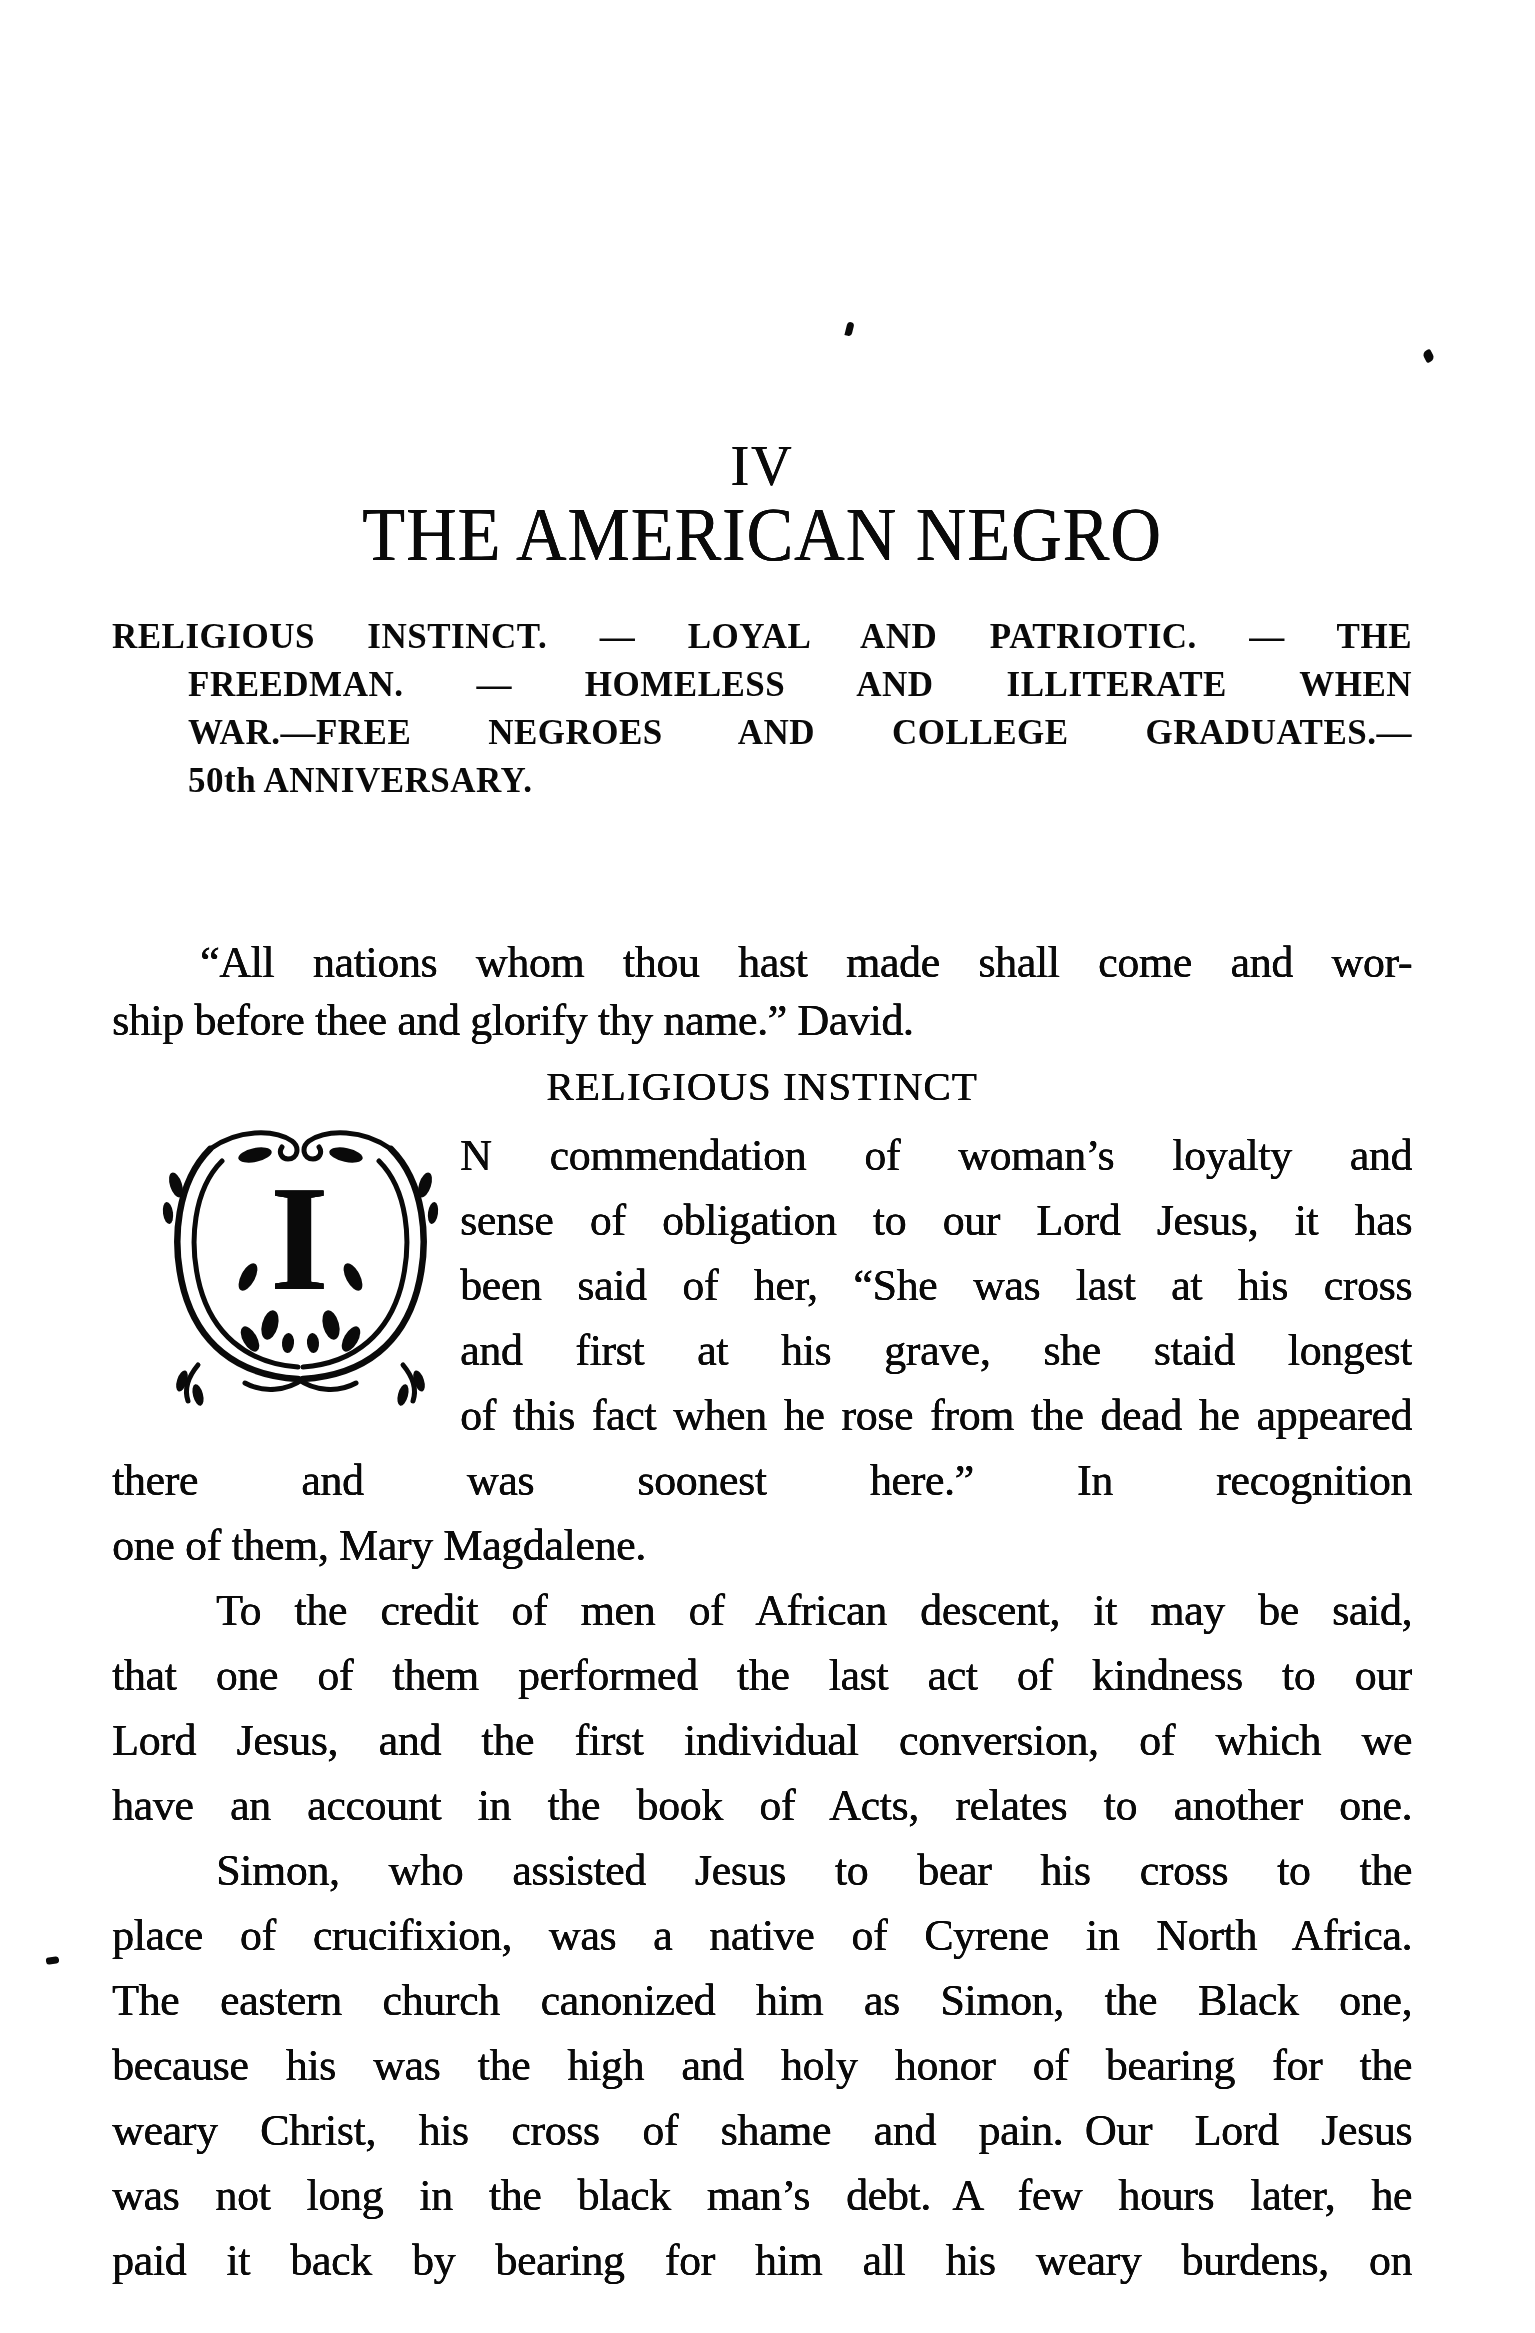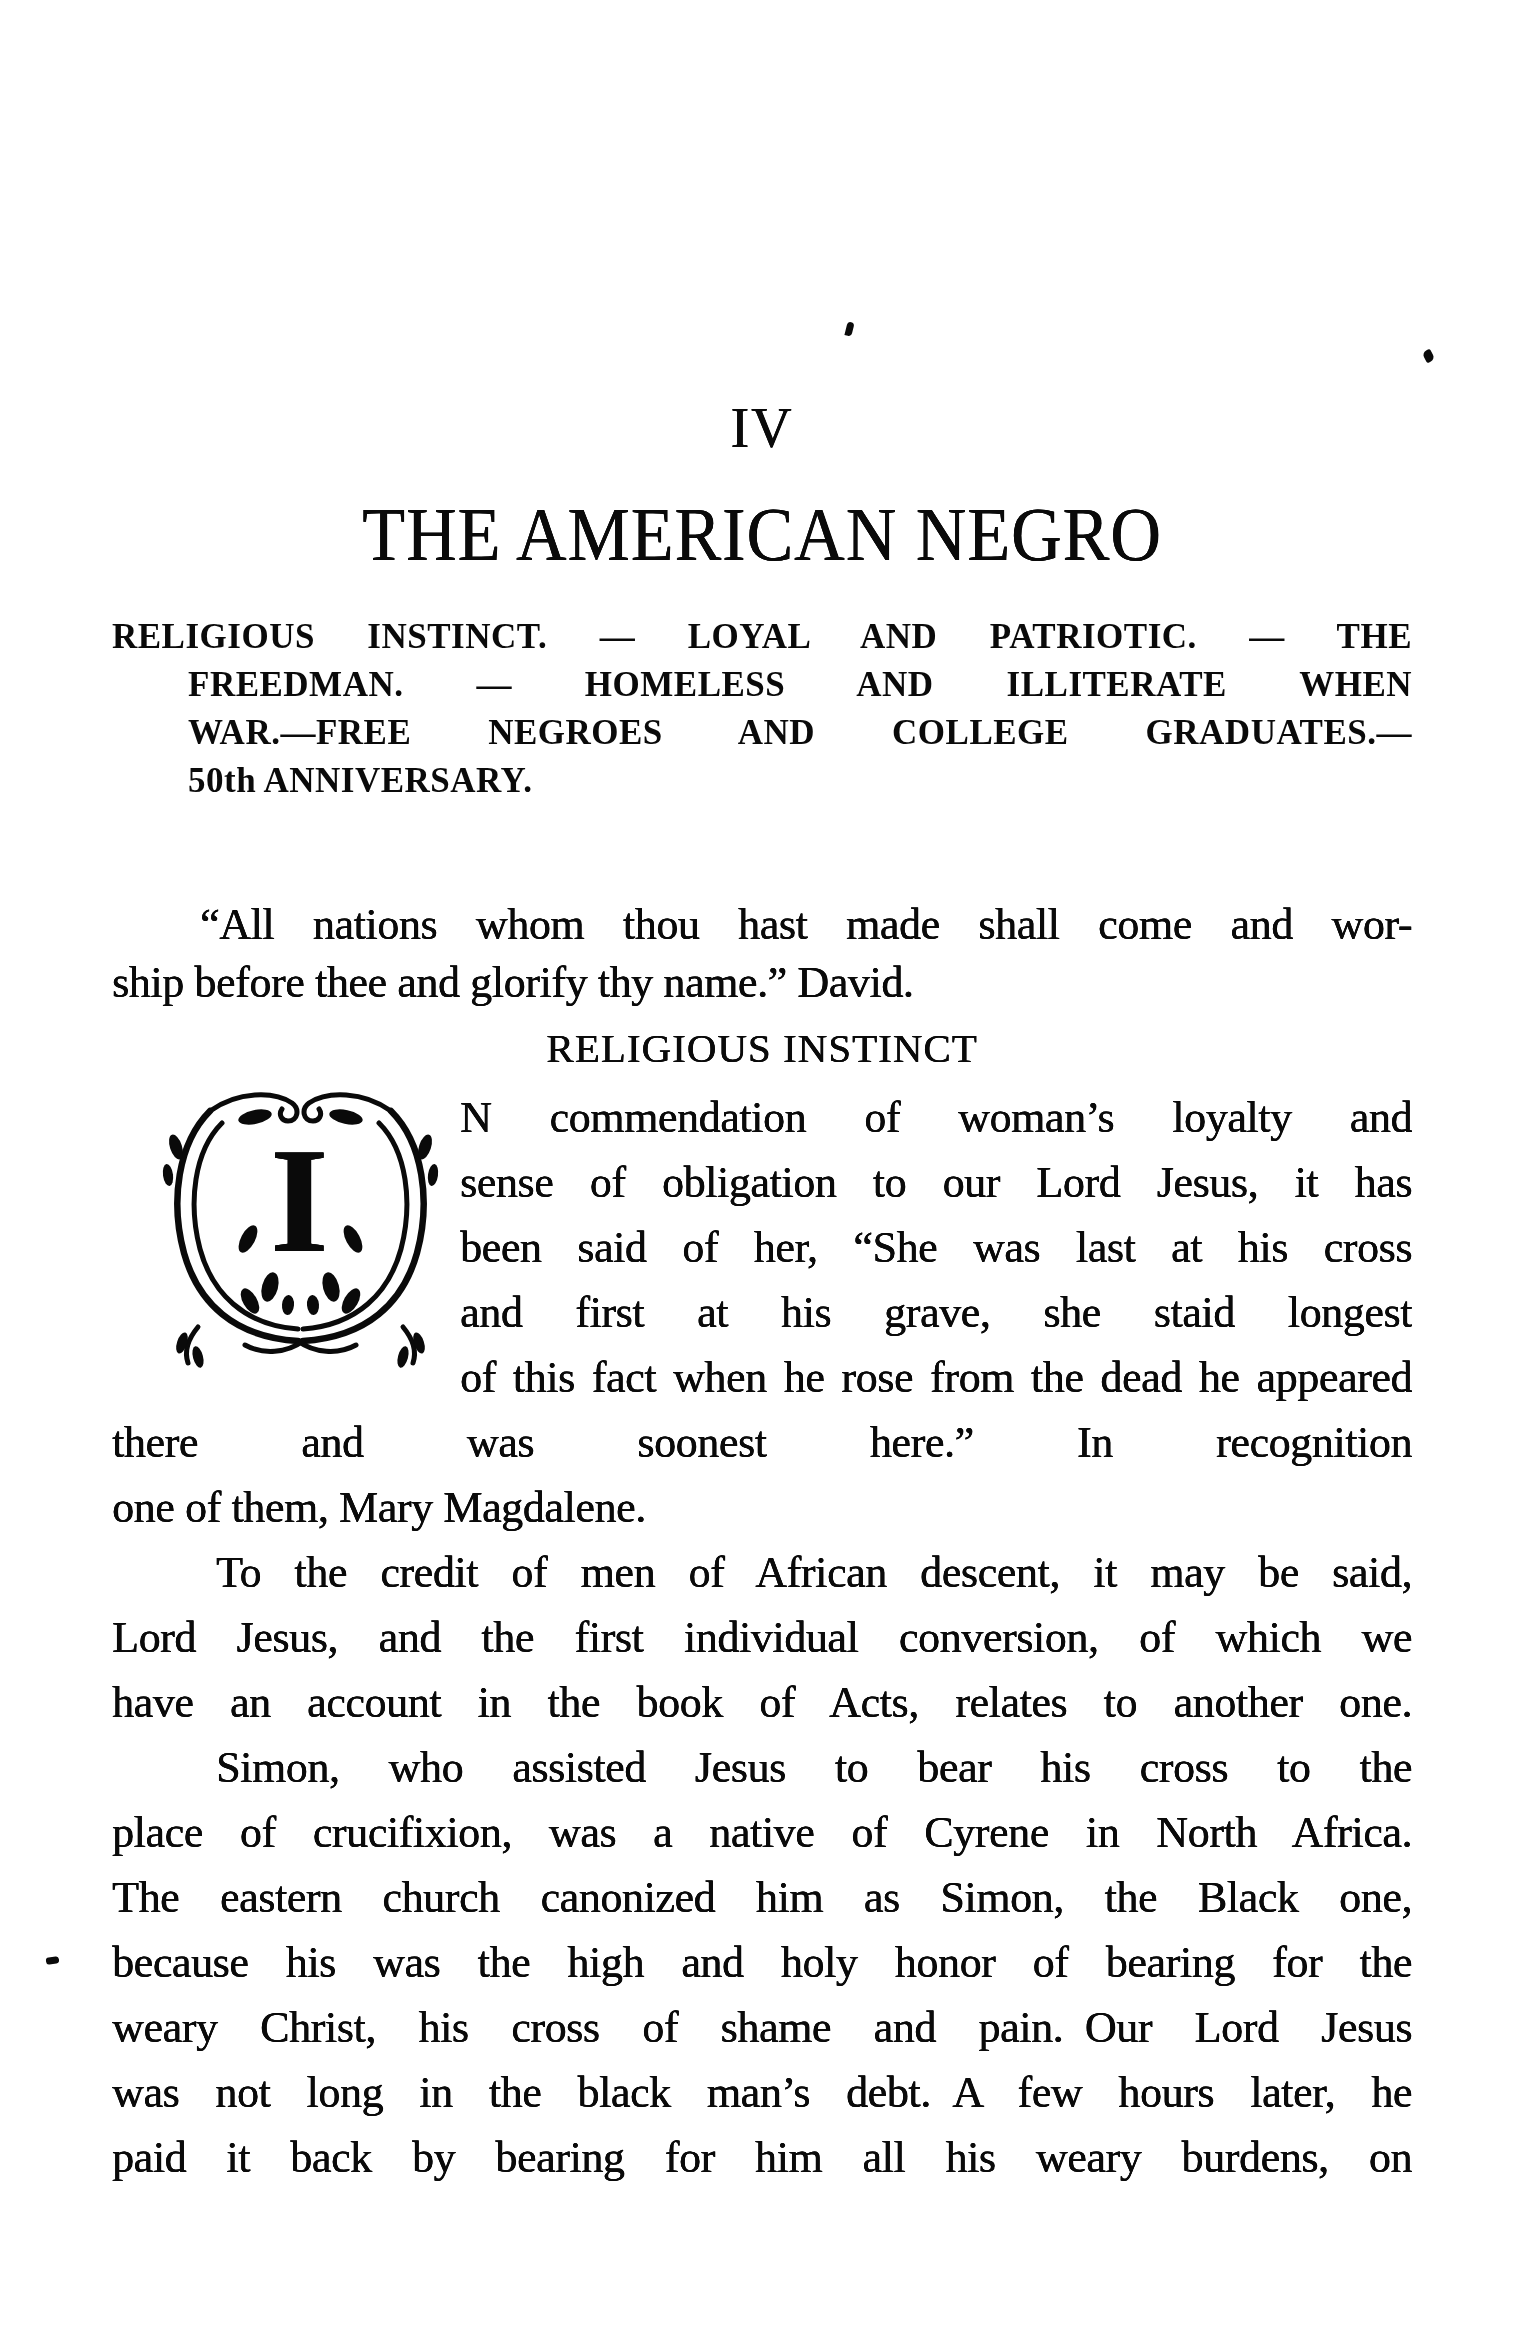--- a/index.html
+++ b/index.html
@@ -12,21 +12,21 @@
     width:1535px;height:2333px;
     background:var(--paper);
     font-family:"Liberation Serif","DejaVu Serif",serif;
     color:var(--ink);
   }
   .page{
     position:relative;width:1535px;height:2333px;
     background:var(--paper);overflow:hidden;
   }
   
-  .inked{ text-shadow:0.4px 0 0 var(--ink), 0 0.4px 0 var(--ink); }
+  .inked{ text-shadow:0.4px 0 0 var(--ink), 0 0.4px 0 var(--ink);margin-top:38px; }
 
   .chapter-num{
     position:absolute;top:396px;left:112px;width:1300px;
     text-align:center;font-size:56px;letter-spacing:2px;
   }
   .title{
     position:absolute;top:492px;left:112px;width:1300px;margin:0;
     text-align:center;font-size:70px;font-weight:normal;letter-spacing:1px;
     transform:scaleY(1.08);transform-origin:center top;
   }
@@ -141,20 +141,21 @@
 
     <div>
         <div class="ln">N commendation of woman’s loyalty and</div>
         <div class="ln">sense of obligation to our Lord Jesus, it has</div>
         <div class="ln">been said of her, “She was last at his cross</div>
         <div class="ln">and first at his grave, she staid longest</div>
         <div class="ln">of this fact when he rose from the dead he appeared first to</div>
         <div class="ln">there and was soonest here.” In recognition</div>
         <div class="ln left">one of them, Mary Magdalene.</div>
         <div class="ln ind-para">To the credit of men of African descent, it may be said,</div>
+        <div class="ln">that one of them performed the last act of kindness to our</div>
         <div class="ln">Lord Jesus, and the first individual conversion, of which we</div>
         <div class="ln">have an account in the book of Acts, relates to another one.</div>
         <div class="ln ind-para">Simon, who assisted Jesus to bear his cross to the</div>
         <div class="ln">place of crucifixion, was a native of Cyrene in North Africa.</div>
         <div class="ln">The eastern church canonized him as Simon, the Black one,</div>
         <div class="ln">because his was the high and holy honor of bearing for the</div>
         <div class="ln">weary Christ, his cross of shame and pain. Our Lord Jesus</div>
         <div class="ln">was not long in the black man’s debt. A few hours later, he</div>
         <div class="ln">paid it back by bearing for him all his weary burdens, on</div>
       </div>

